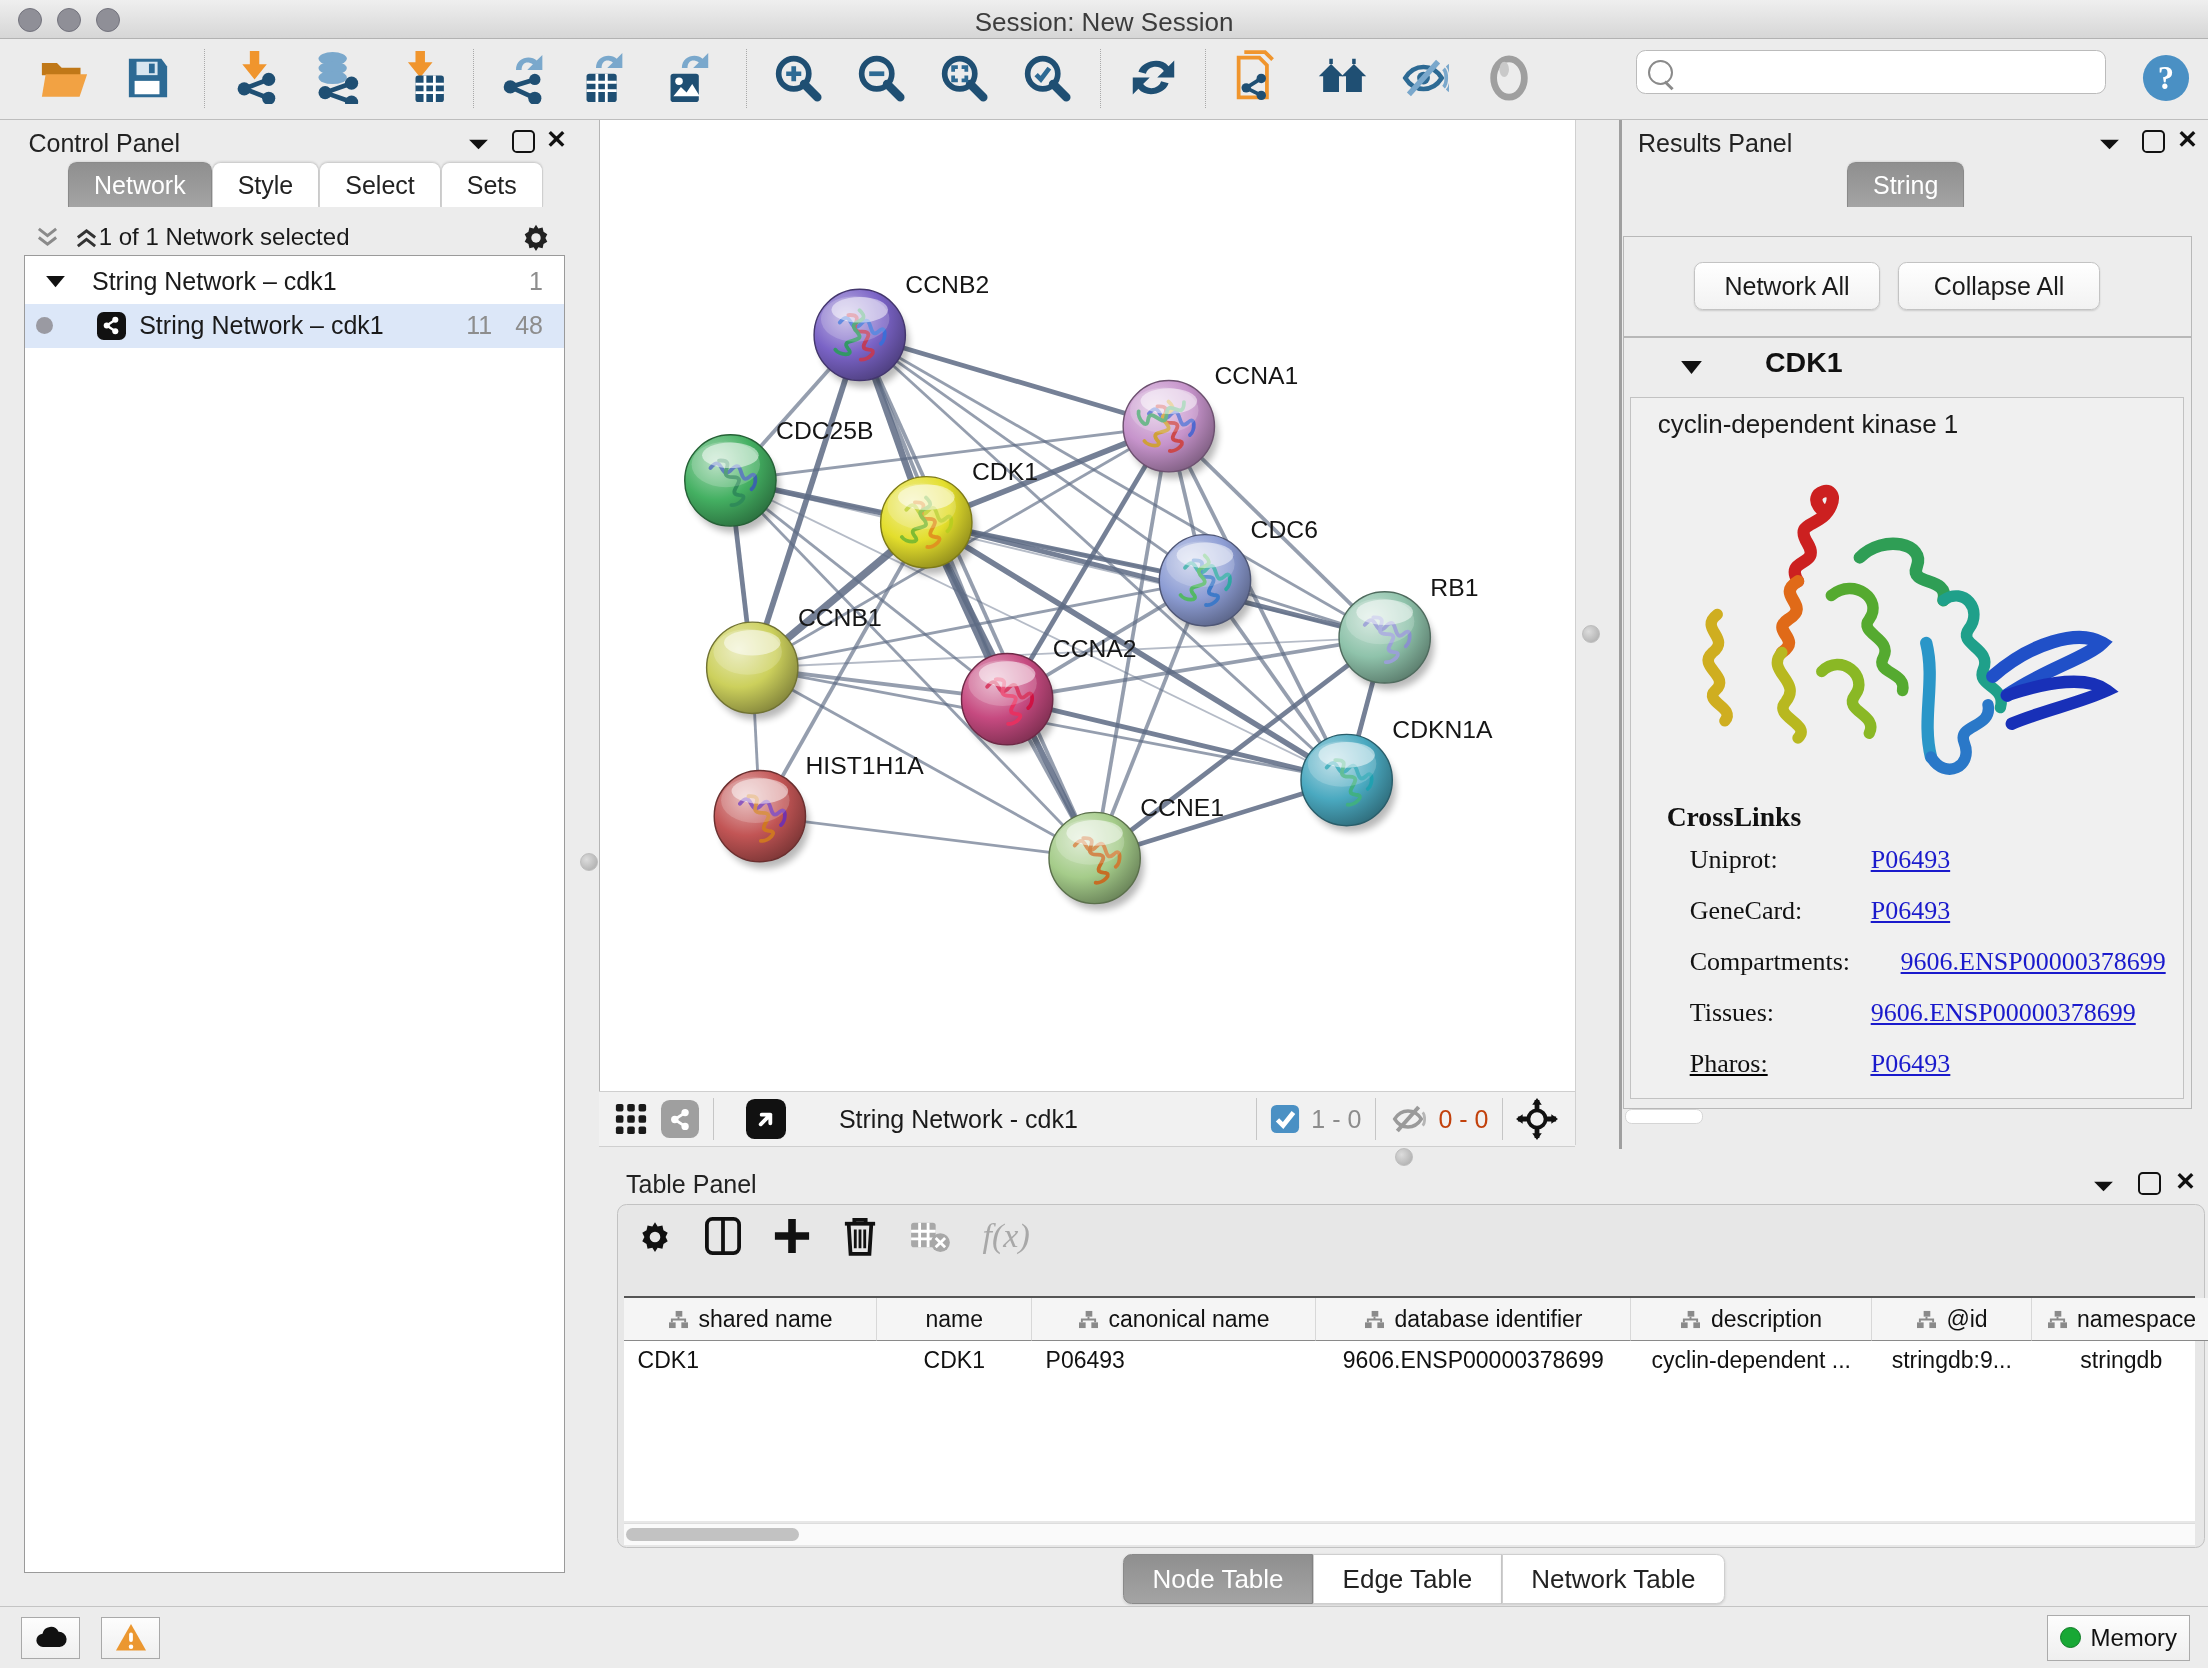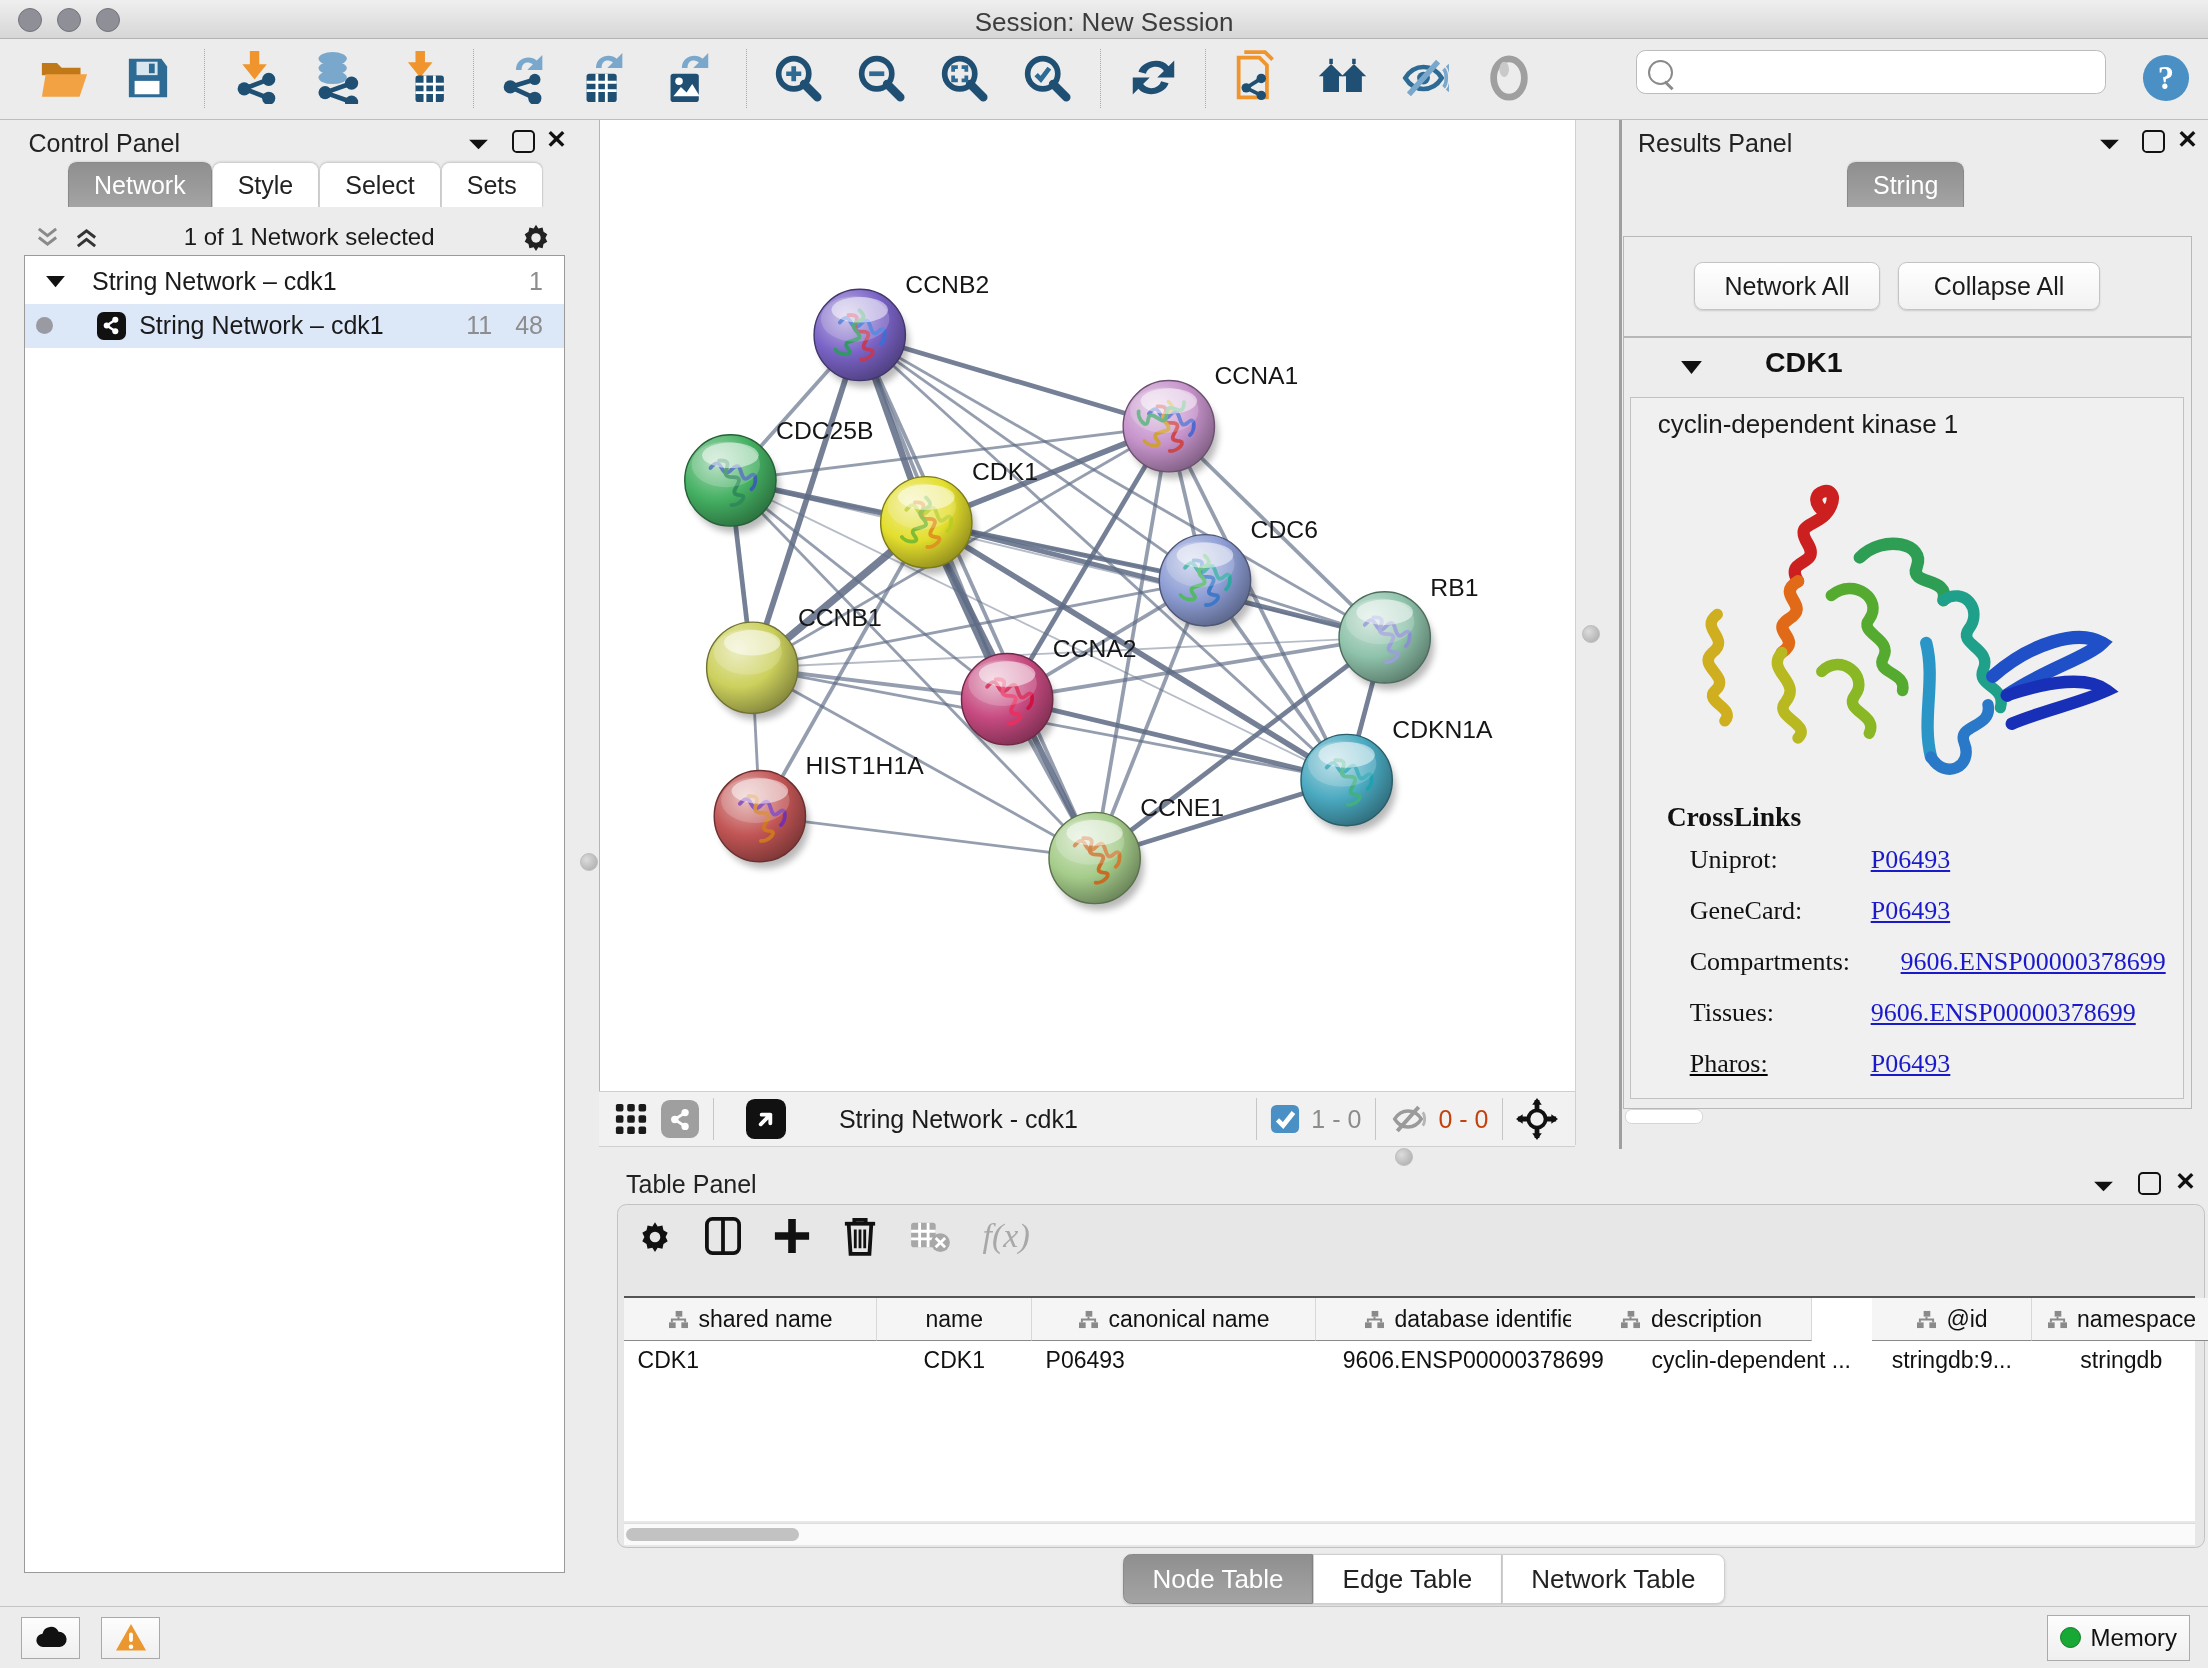--- a/index.html
+++ b/index.html
@@ -246,21 +246,21 @@
 
     <div class="abs" id="cp-tabs" style="left:68px;top:42px"><span class="tab active">Network</span><span class="tab">Style</span><span class="tab">Select</span><span class="tab">Sets</span></div>
 
     <div class="abs" style="left:24px;top:99px;width:539px;height:36px;display:flex;align-items:center;">
       <svg width="25" height="25" viewBox="0 0 26 26" style="margin-left:11.4px">
           <path d="M4 4 l9 7 9 -7 M4 13 l9 7 9 -7" stroke="#8a8a8a" stroke-width="3" fill="none"></path>
         </svg>
       <svg width="25" height="25" viewBox="0 0 26 26" style="margin-left:13.3px">
           <path d="M4 22 l9 -7 9 7 M4 13 l9 -7 9 7" stroke="#333" stroke-width="3" fill="none"></path>
         </svg>
-      <div style="flex:1;text-align:center;font-size:24px;color:#1a1a1a">1 of 1 Network selected</div>
+      <div style="flex:1;font-size:24px;color:#1a1a1a">1 of 1 Network selected</div>
       <svg width="32" height="32" viewBox="0 0 34 34" style="margin-right:11.4px">
           <path d="M17 4 l2.5 4 4.5 -1 1 4.5 4 2.5 -2 4 2 4 -4 2.5 -1 4.5 -4.5 -1 -2.5 4 -2.5 -4 -4.5 1 -1 -4.5 -4 -2.5 2 -4 -2 -4 4 -2.5 1 -4.5 4.5 1z" fill="#222"></path>
           <circle cx="17" cy="18" r="5" fill="#ececec"></circle>
         </svg>
     </div>
 
     <div id="cp-tree-box" class="abs">
       <div class="tree-row" style="margin-top:3.8px">
         <svg width="23" height="15" viewBox="0 0 24 16" style="margin-left:19px">
             <path d="M2 2 L12 14 22 2z" fill="#111"></path>
@@ -755,21 +755,21 @@
           <div class="th" style="left: 692px; width: 314px;">
             <svg width="21" height="19" viewBox="0 0 22 20">
               <rect x="8" y="1" width="7" height="6" fill="#8a8a8a"></rect>
               <rect x="1" y="13" width="7" height="6" fill="#8a8a8a"></rect>
               <rect x="14" y="13" width="7" height="6" fill="#8a8a8a"></rect>
               <path d="M11 7 v3 M4 13 v-3 h14 v3" stroke="#8a8a8a" stroke-width="2" fill="none"></path>
             </svg>
             <span>database identifier</span>
           </div>
           <div class="td" style="left: 692px; width: 314px; justify-content: center;">9606.ENSP00000378699</div>
-          <div class="th" style="left: 947px; width: 240px;">
+          <div class="th" style="left: 1007px; width: 240px;">
             <svg width="21" height="19" viewBox="0 0 22 20">
               <rect x="8" y="1" width="7" height="6" fill="#8a8a8a"></rect>
               <rect x="1" y="13" width="7" height="6" fill="#8a8a8a"></rect>
               <rect x="14" y="13" width="7" height="6" fill="#8a8a8a"></rect>
               <path d="M11 7 v3 M4 13 v-3 h14 v3" stroke="#8a8a8a" stroke-width="2" fill="none"></path>
             </svg>
             <span>description</span>
           </div>
           <div class="td" style="left: 1007px; width: 240px; justify-content: center;">cyclin-dependent ...</div>
           <div class="th" style="left: 1248px; width: 159px;">

